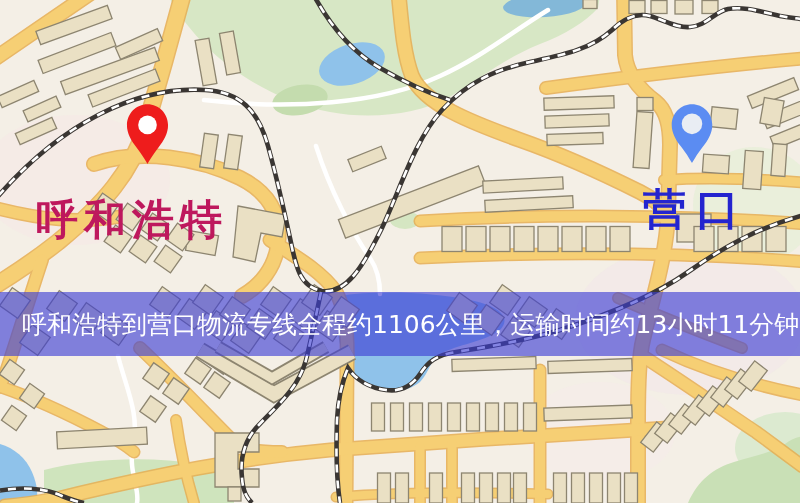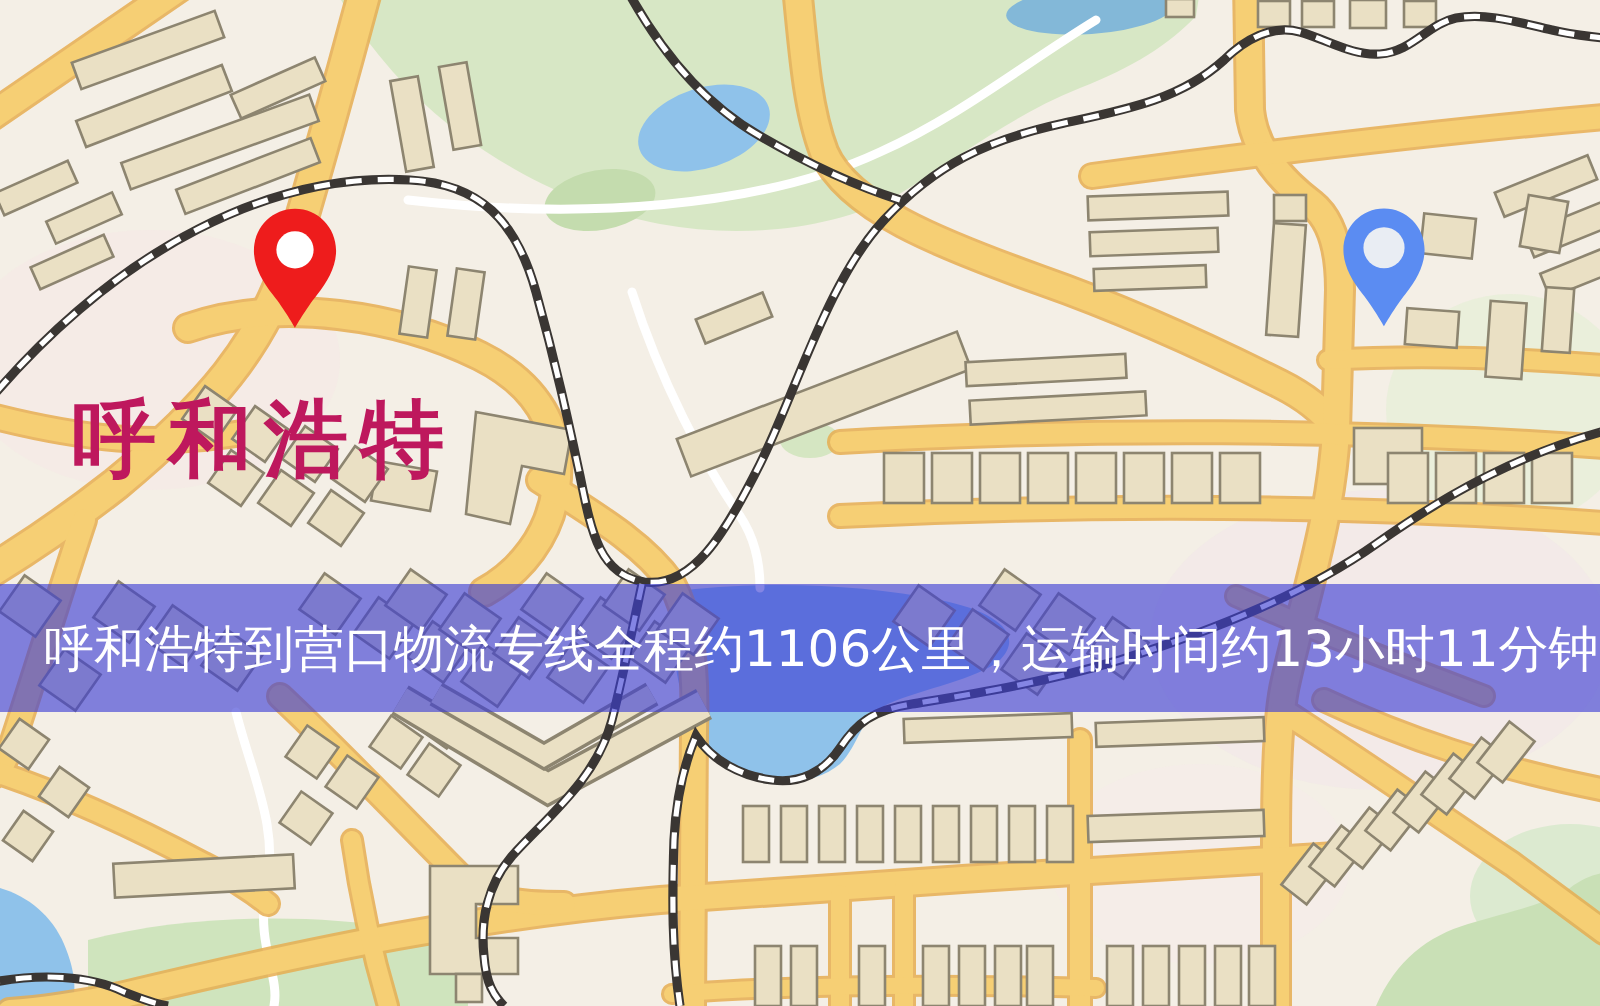--- a/index.html
+++ b/index.html
@@ -286,14 +286,15 @@
   </div>
 
   <div class="pin" style="left:669px;top:102px;">
     <svg width="46" height="64" viewBox="0 0 34 46">
       <path fill="#5b8cf2" d="M17 1 C8.7 1 2 7.8 2 16.3 C2 22 5 27.5 9 32.5 C13 37.5 17 44.5 17 44.5 C17 44.5 21 37.5 25 32.5 C29 27.5 32 22 32 16.3 C32 7.8 25.3 1 17 1 Z"></path>
       <circle cx="17" cy="15.5" r="7.6" fill="#e9edf3"></circle>
     </svg>
   </div>
 
   <div class="map-label label-origin">呼和浩特</div>
+  <div class="map-label label-dest">营口</div>
 
 </div>
 
 </body></html>

